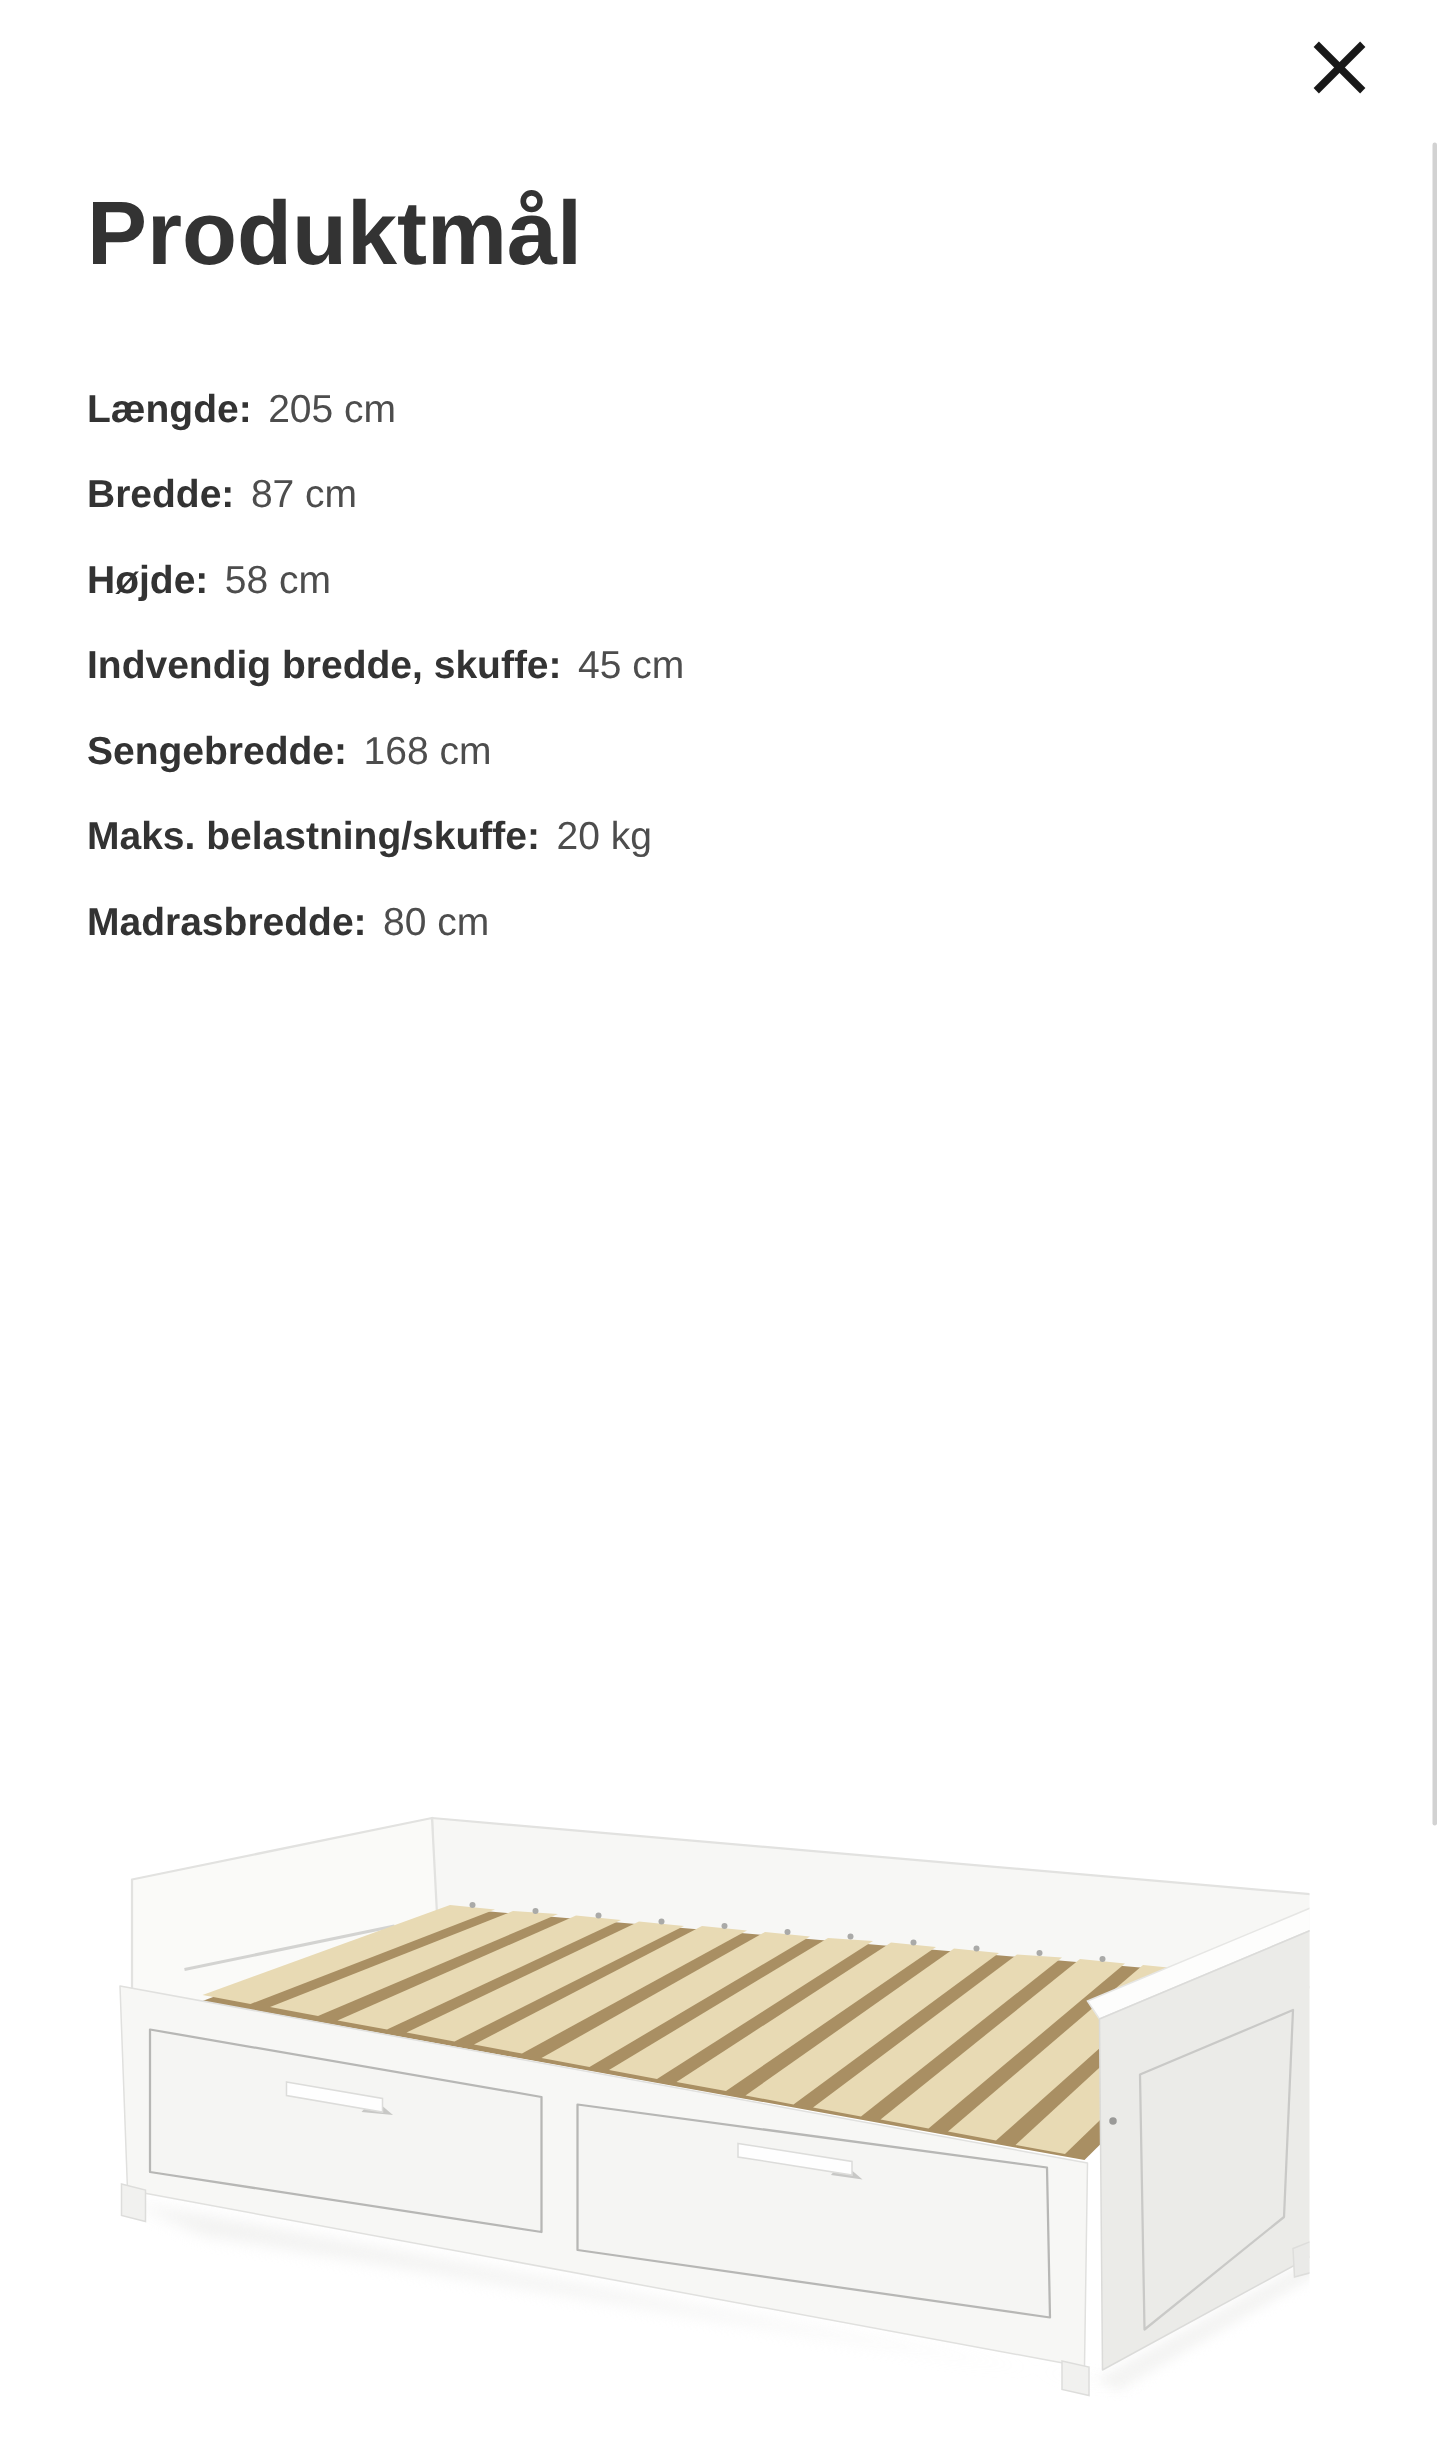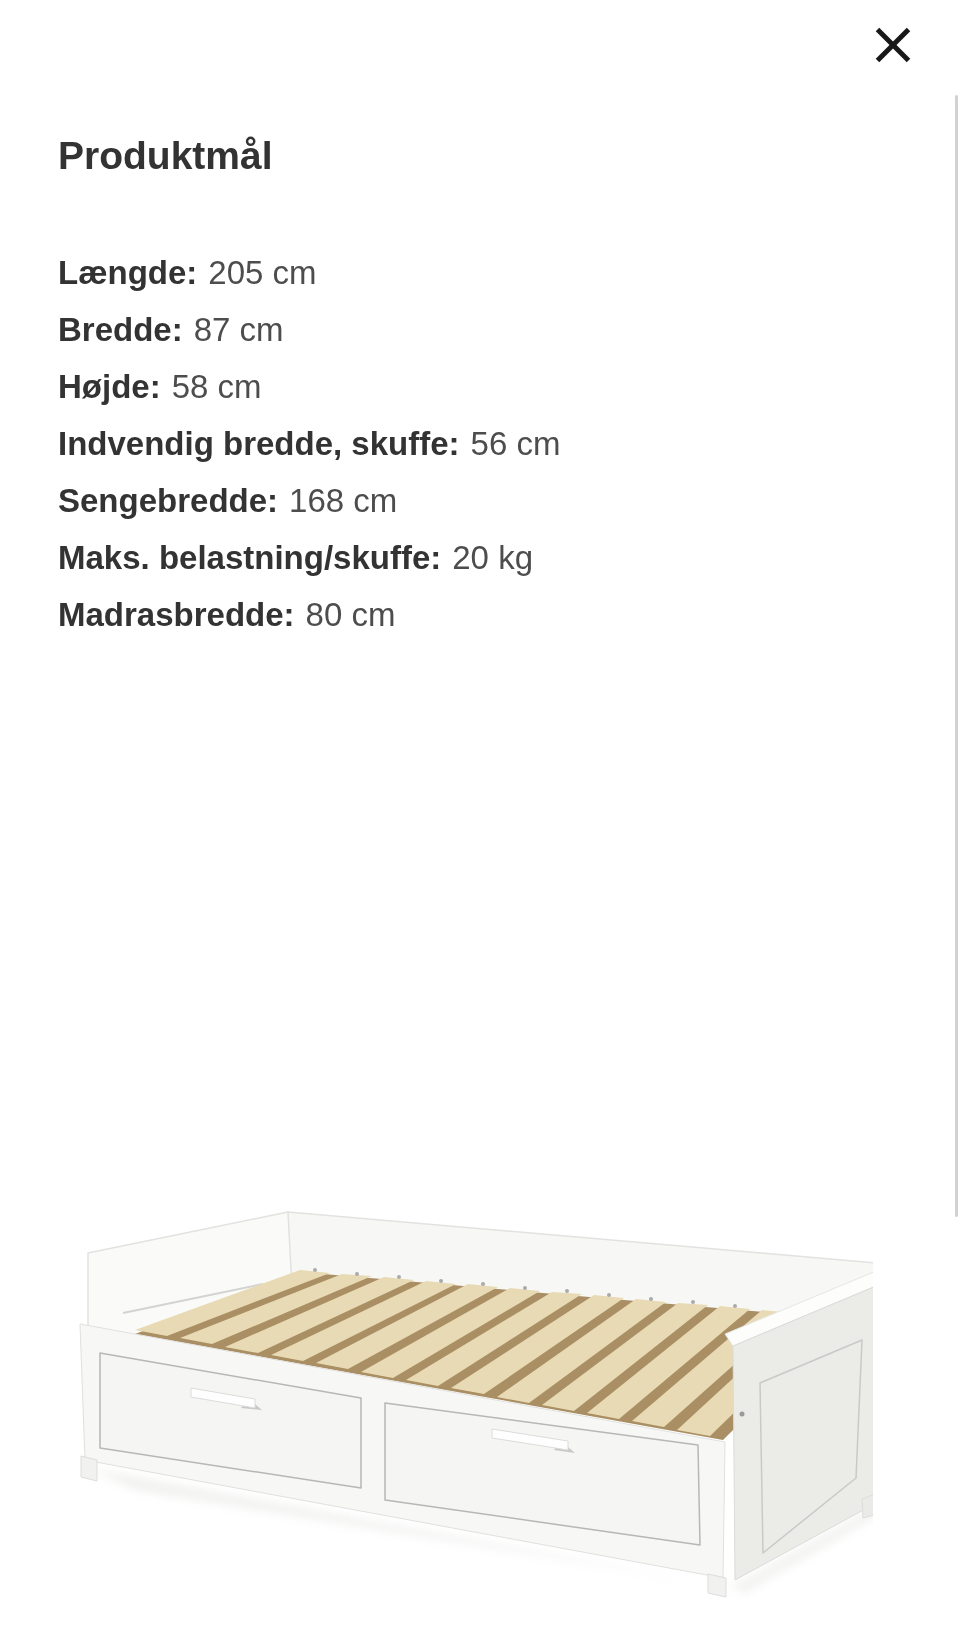--- a/index.html
+++ b/index.html
@@ -13,30 +13,30 @@
   .close-btn{
     position:absolute;left:867px;top:19px;
     width:52px;height:52px;
     background:none;border:none;padding:8px;margin:0;
     cursor:pointer;
   }
   .close-btn svg{display:block;}
   .title{
     position:absolute;left:58px;top:122px;
     margin:0;
-    font-size:39px;line-height:68px;font-weight:700;
+    font-size:60px;line-height:68px;font-weight:700;
     color:#333333;
     letter-spacing:0px;
   }
   .specs{
     position:absolute;left:58px;top:244px;width:860px;
   }
   .spec-row{
     margin:0;padding:0;
-    font-size:33px;line-height:57px;
+    font-size:26px;line-height:57px;
     color:#4d4d4d;font-weight:400;
     white-space:nowrap;
   }
   .spec-label{
     font-weight:700;color:#333333;
     margin-right:11px;
   }
   .bed-figure{
     position:absolute;left:63px;top:1148px;margin:0;padding:0;
     width:810px;height:460px;
@@ -61,21 +61,21 @@
       </svg>
     </span>
   </button>
 
   <h1 class="title">Produktmål</h1>
 
   <div class="specs">
     <p class="spec-row"><span class="spec-label">Længde:</span><span class="spec-value">205 cm</span></p>
     <p class="spec-row"><span class="spec-label">Bredde:</span><span class="spec-value">87 cm</span></p>
     <p class="spec-row"><span class="spec-label">Højde:</span><span class="spec-value">58 cm</span></p>
-    <p class="spec-row"><span class="spec-label">Indvendig bredde, skuffe:</span><span class="spec-value">56 cm</span></p>
+    <p class="spec-row"><span class="spec-label">Indvendig bredde, skuffe:</span><span class="spec-value">45 cm</span></p>
     <p class="spec-row"><span class="spec-label">Sengebredde:</span><span class="spec-value">168 cm</span></p>
     <p class="spec-row"><span class="spec-label">Maks. belastning/skuffe:</span><span class="spec-value">20 kg</span></p>
     <p class="spec-row"><span class="spec-label">Madrasbredde:</span><span class="spec-value">80 cm</span></p>
   </div>
 
   <figure class="bed-figure">
     <svg width="810" height="460" viewBox="0 0 810 460">
 
       <polygon points="24,320 660,438 702,444 72,342" fill="#e6e6e4" opacity="0.55" style="filter:blur(5px)"></polygon>
       <polygon points="668,438 818,354 826,362 682,446" fill="#e9e9e7" opacity="0.5" style="filter:blur(4px)"></polygon>

